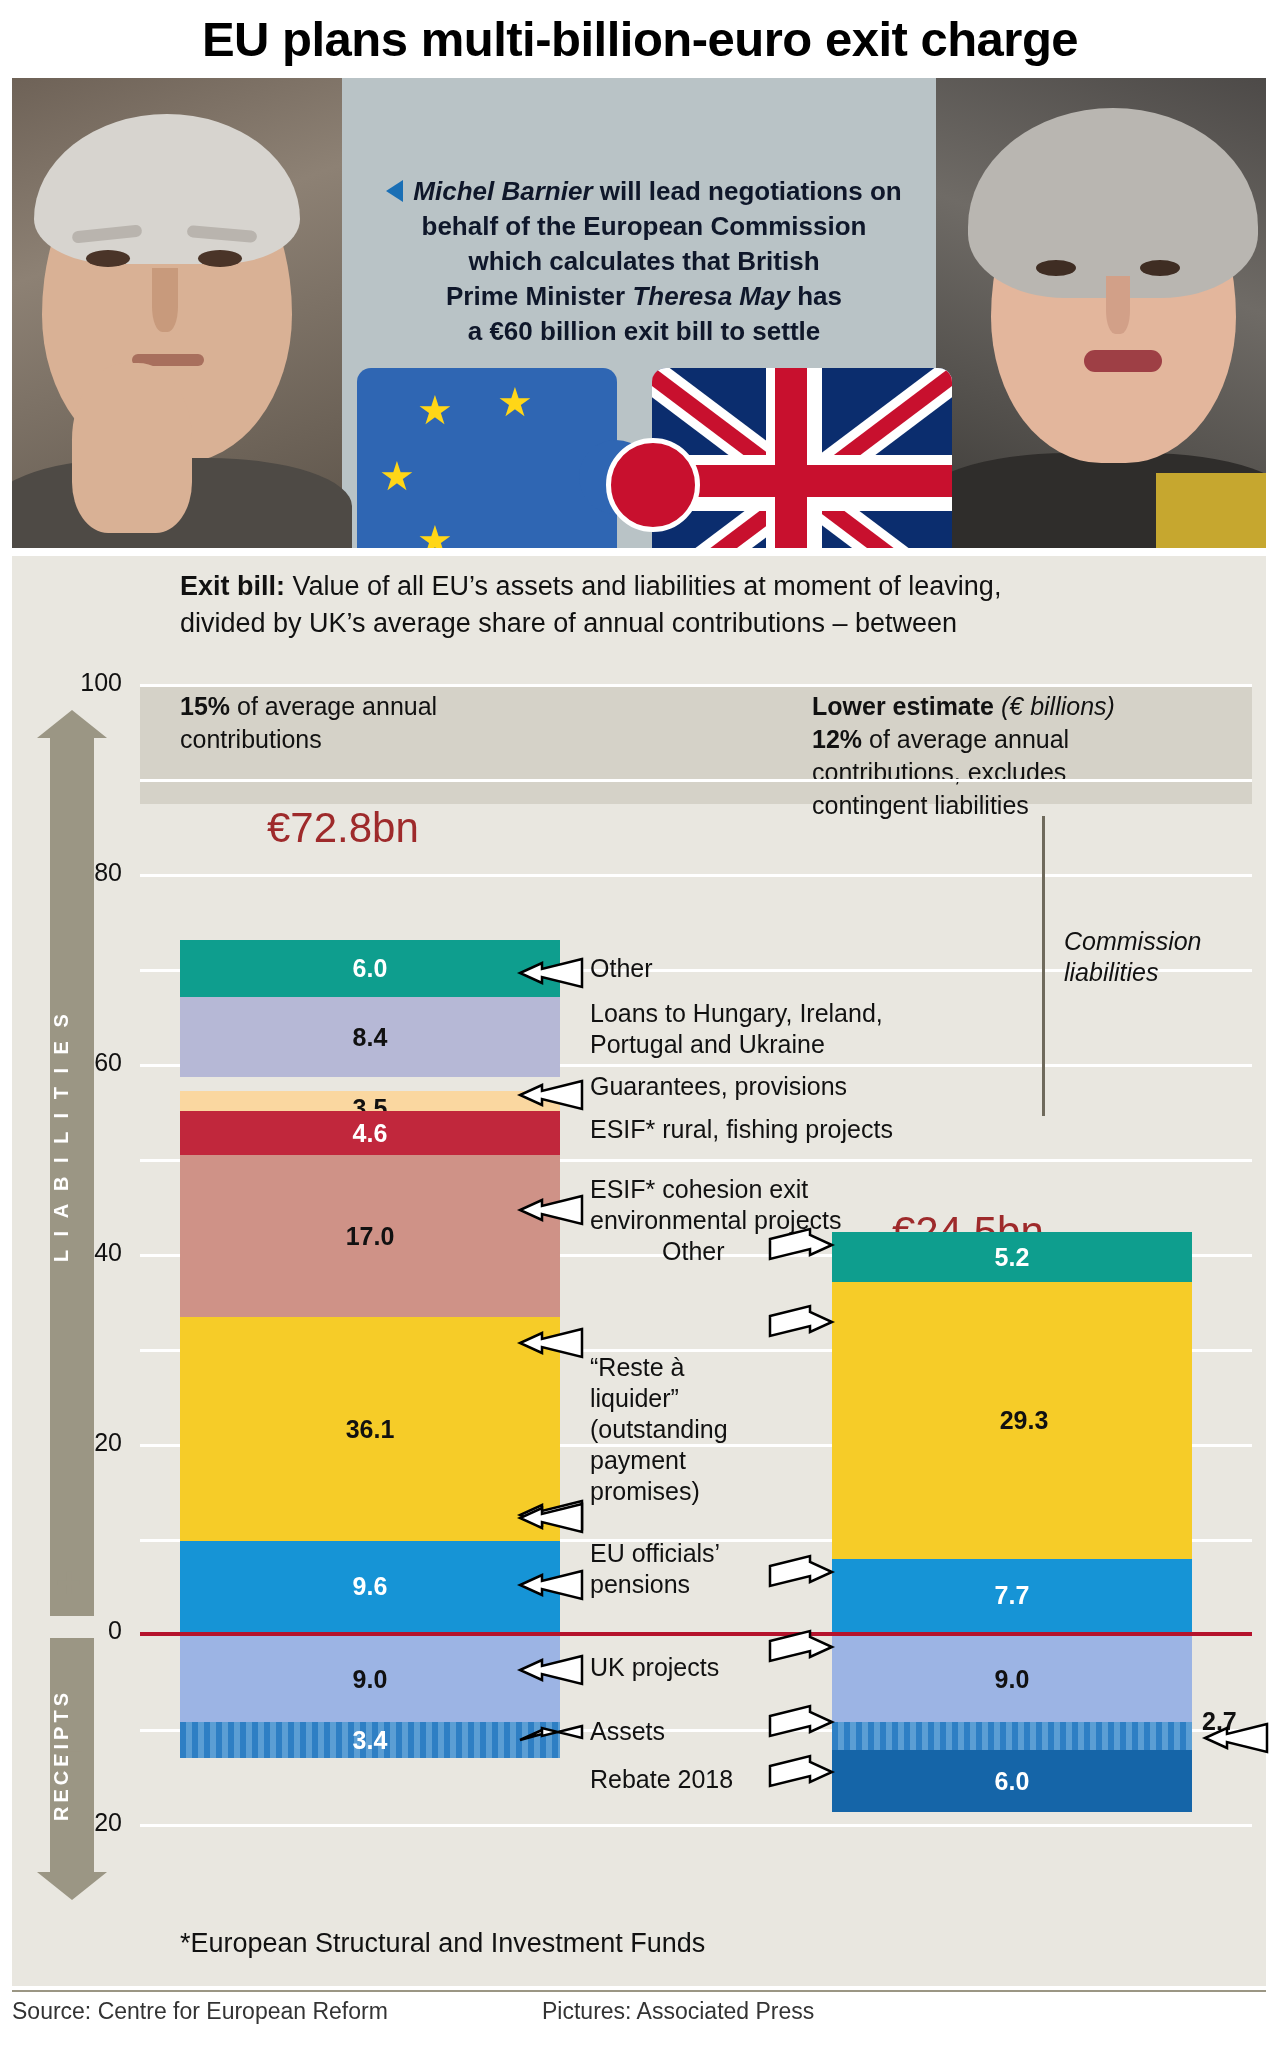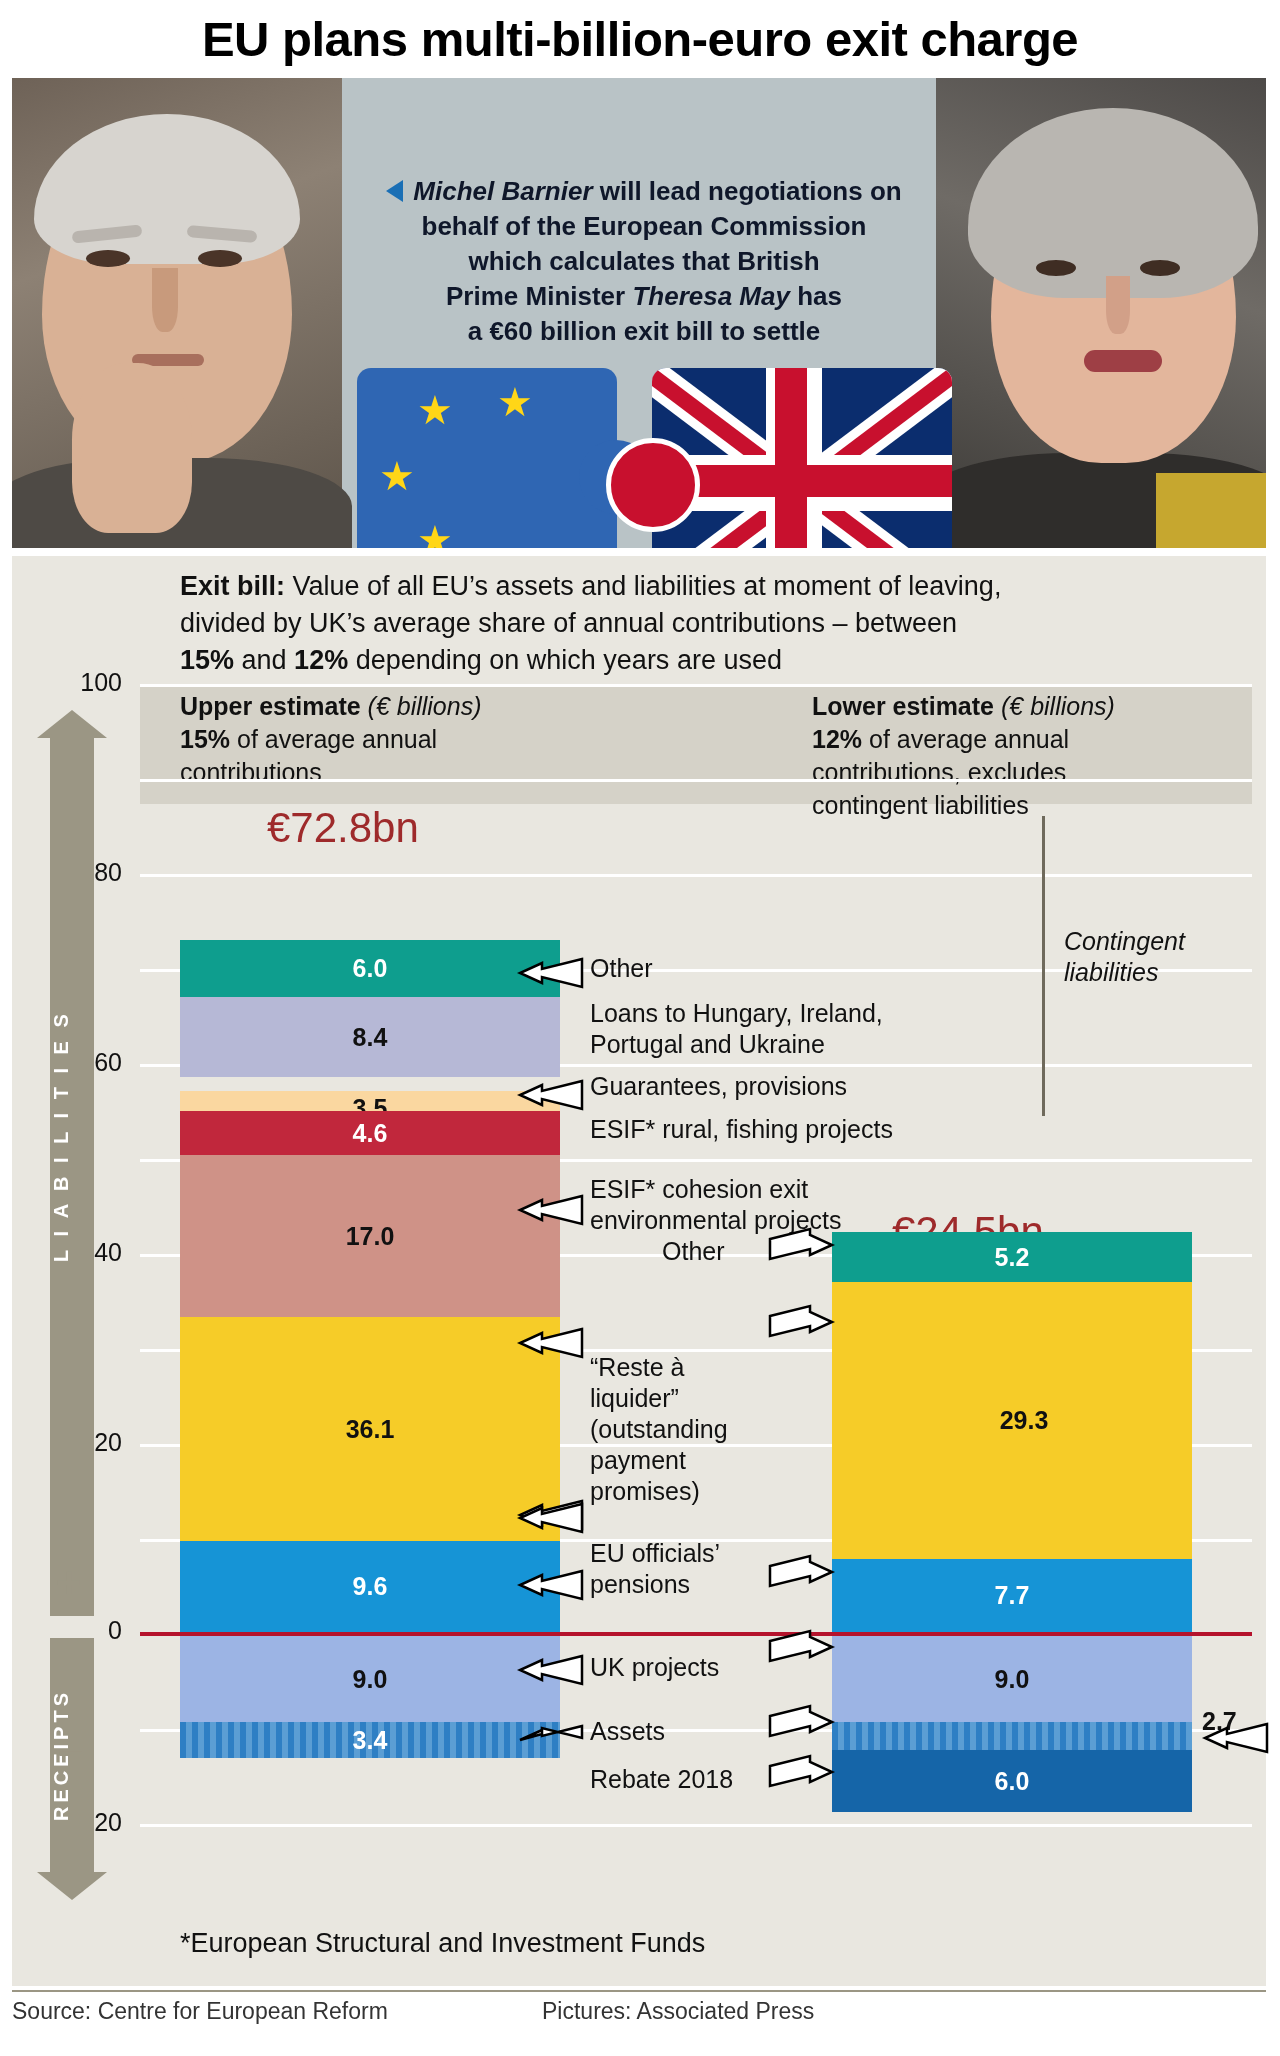--- a/index.html
+++ b/index.html
@@ -160,31 +160,27 @@
   </div>
 
   <div class="note">
     <div class="txt">
       <div>
         <b>Exit bill:</b><span> Value of all EU’s assets and liabilities at moment of leaving,</span>
       </div>
       <div>
         <span>divided by UK’s average share of annual contributions – between</span>
       </div>
-      <div>
-        <b>15%</b><span> and </span><b>12%</b><span> depending on which years are used</span>
-      </div>
     </div>
   </div>
 
   <div class="chart">
 
     <div class="head-band"></div>
     <div class="col-head ch-left">
-      <div><b>Upper estimate</b> <i>(€ billions)</i></div>
       <div><b>15%</b><span> of average annual</span></div>
       <div>contributions</div>
     </div>
     <div class="col-head ch-right">
       <div><b>Lower estimate</b> <i>(€ billions)</i></div>
       <div><b>12%</b><span> of average annual</span></div>
       <div>contributions, excludes</div>
       <div>contingent liabilities</div>
     </div>
 
@@ -216,21 +212,21 @@
     </div>
     <div class="axis-arrow" style="top:962px;height:236px;">
       <div class="tip" style="bottom:-26px;border-top:28px solid #9b9684;"></div>
       <div class="vlabel" style="left:0;top:22px;width:44px;height:190px;">RECEIPTS</div>
     </div>
     <div style="position:absolute;left:44px;top:882px;font-size:44px;font-weight:bold;color:#9b9684;">+</div>
     <div style="position:absolute;left:46px;top:1050px;font-size:44px;font-weight:bold;color:#9b9684;">–</div>
 
     <div class="cl-box" style="left:1030px;top:140px;width:210px;height:300px;border-left:3px solid #6f6a5c;border-right:none;border-top:none;border-bottom:none;"></div>
     <div class="lbl" style="left:1052px;top:250px;width:190px;">
-      <i>Contingent</i><br>
+      <i>Commission</i><br>
       <i>liabilities</i>
     </div>
 
     <div class="total" style="left:255px;top:128px;">€72.8bn</div>
 
     <div class="seg white" style="left:168px;top:264px;width:380px;height:57px;background:#0e9e8e;">
       <span>6.0</span>
     </div>
     <div class="seg dark" style="left:168px;top:321px;width:380px;height:80px;background:#b6b8d6;">
       <span>8.4</span>

